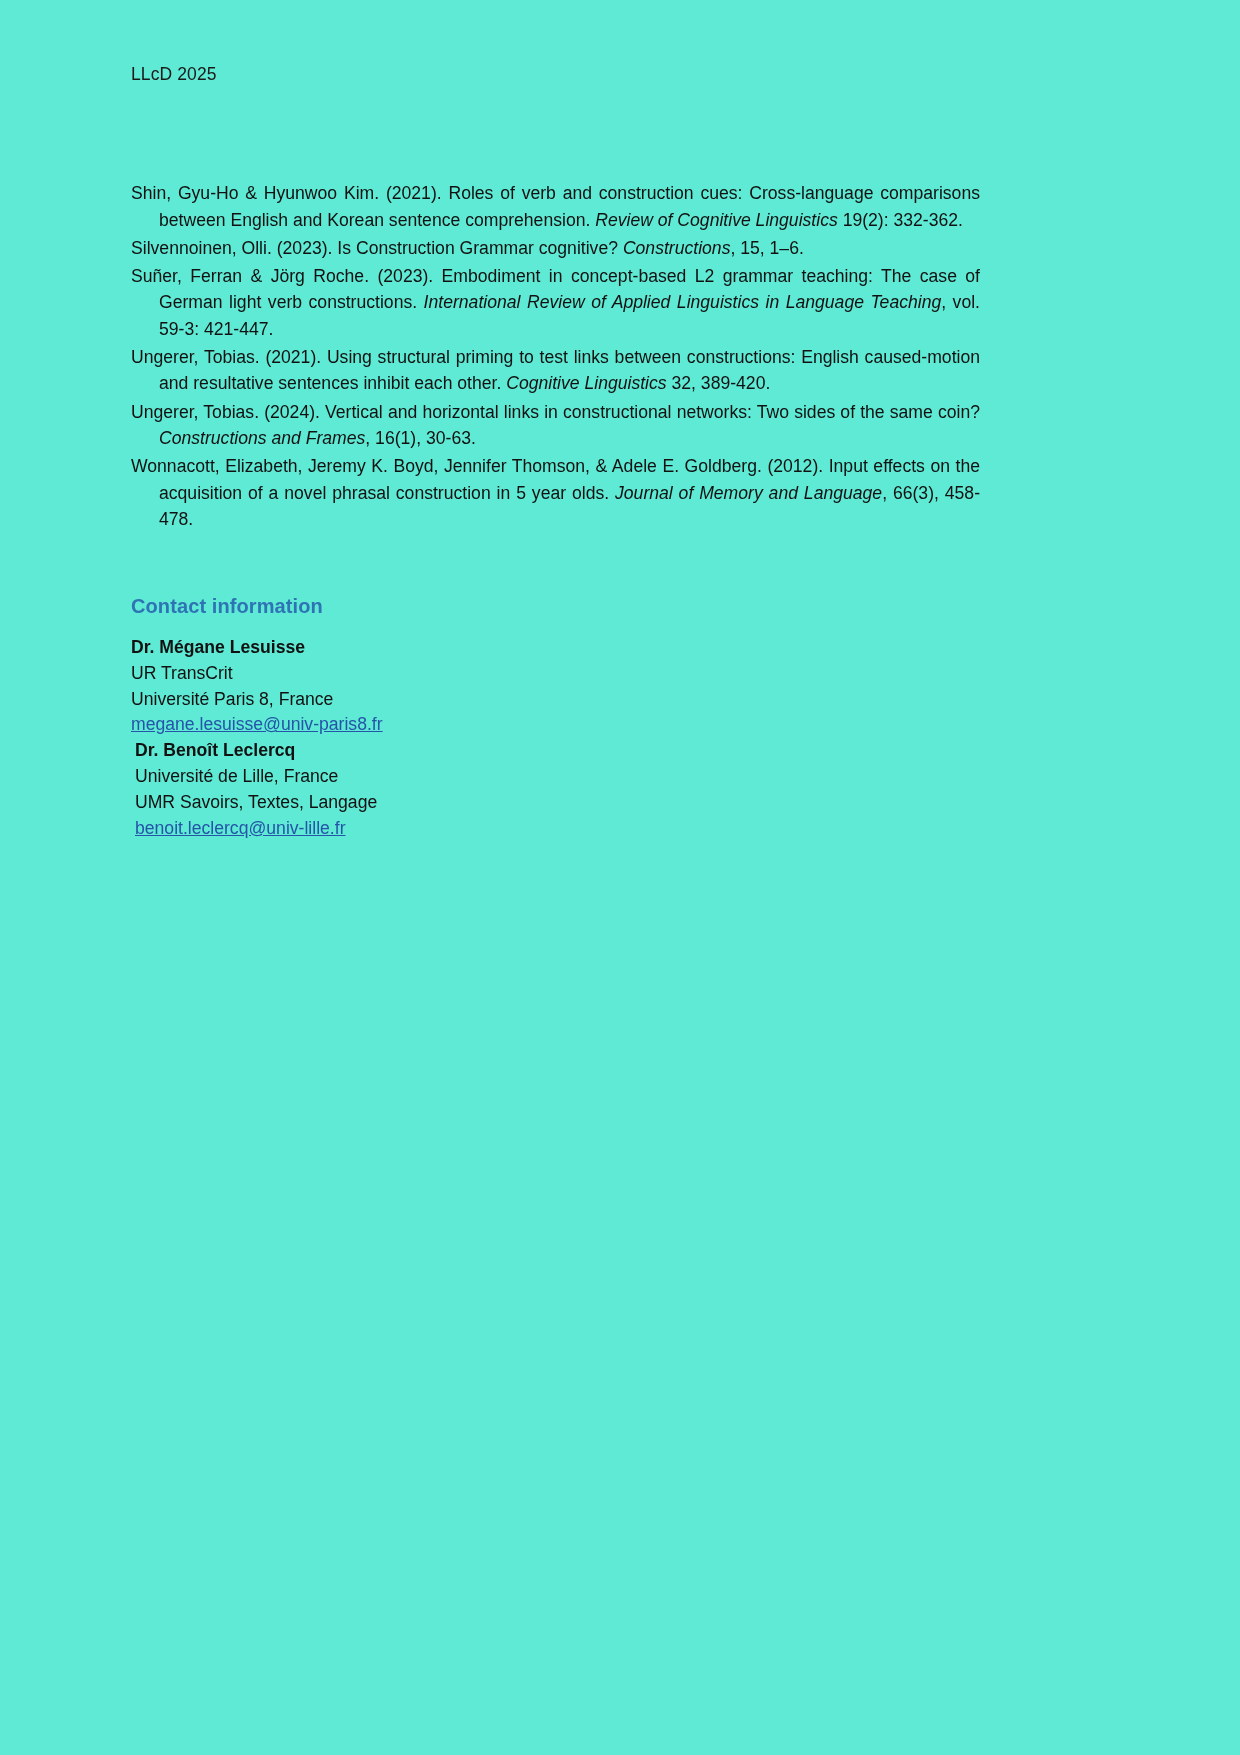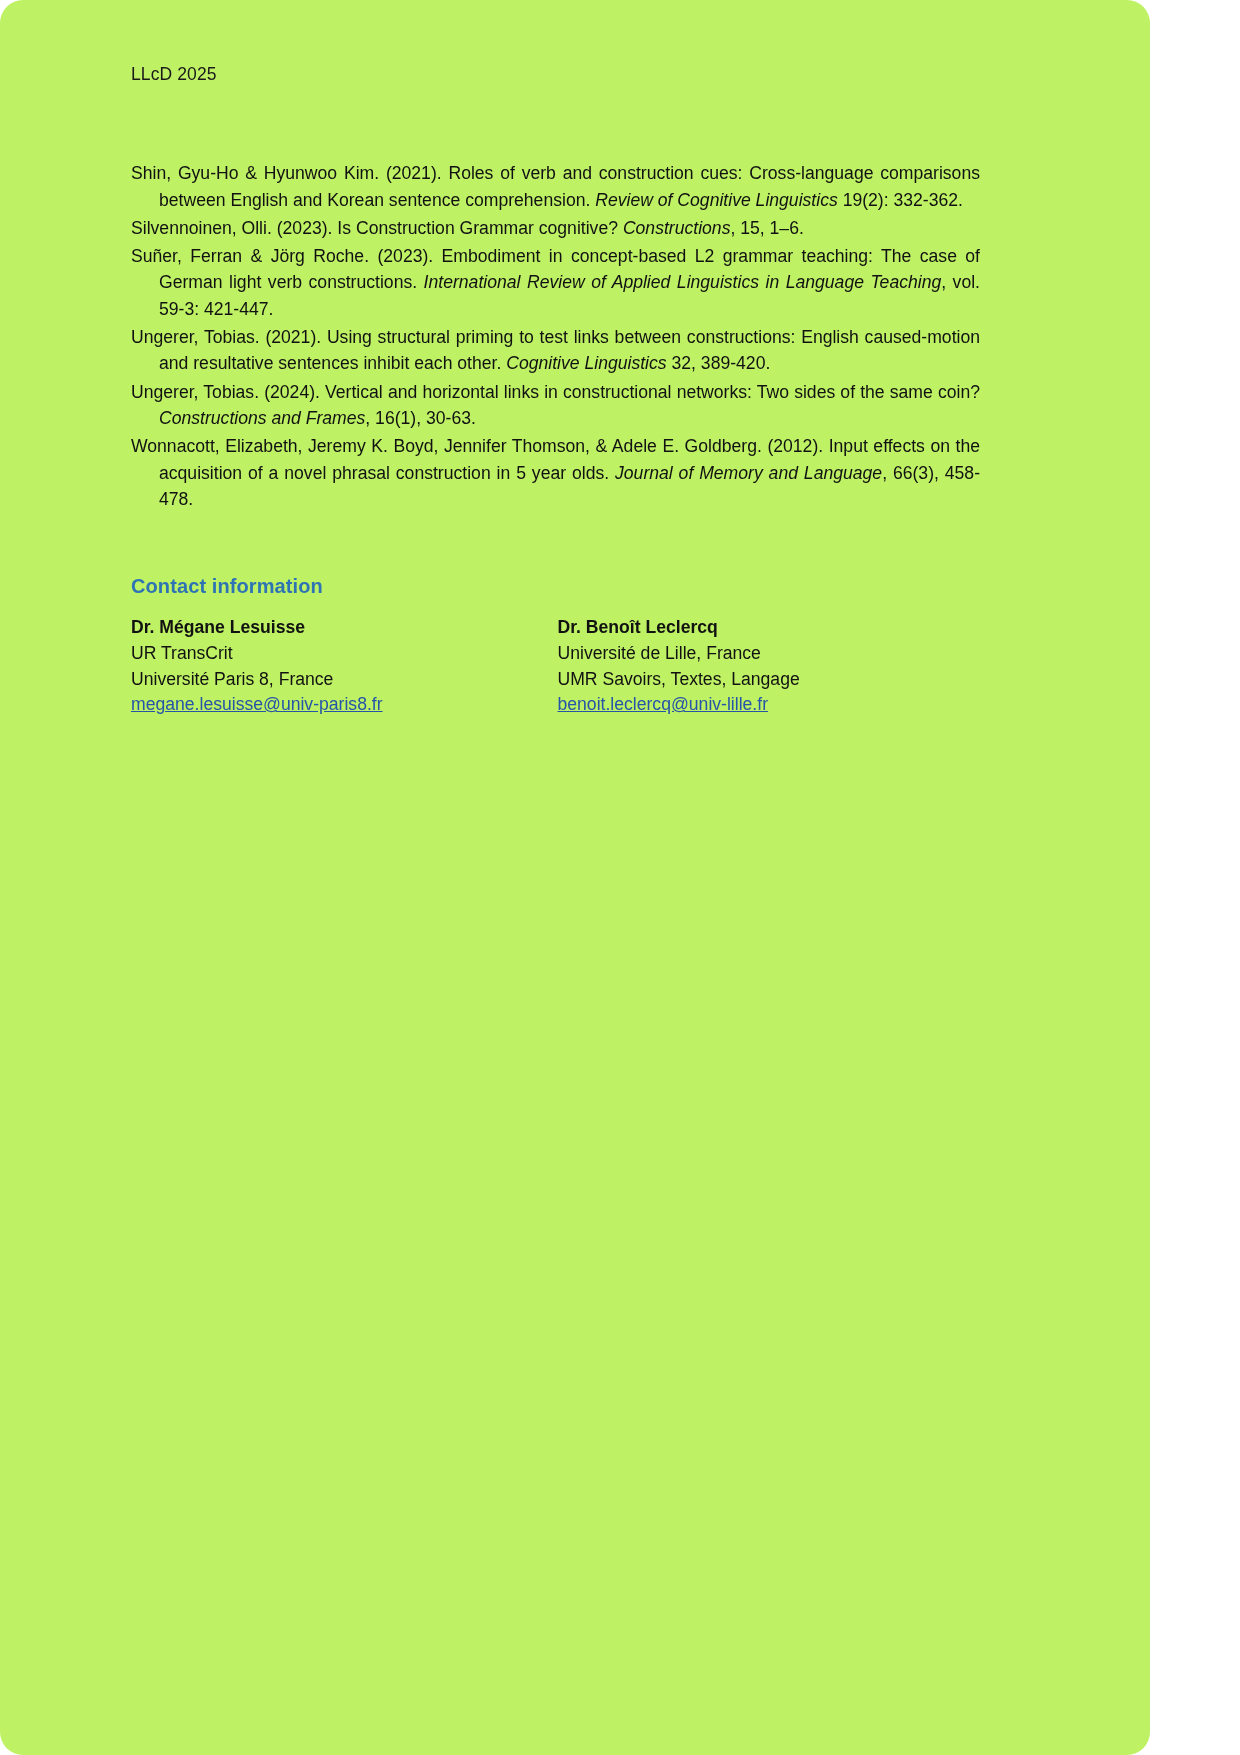--- a/index.html
+++ b/index.html
@@ -2,39 +2,38 @@
 <html><head>
 <meta charset="utf-8">
 <style>
   html, body {
     margin: 0;
     padding: 0;
     background: #ffffff;
   }
   .page {
     position: relative;
-    width: 1150px;
+    width: 1240px;
     height: 1755px;
-    background: #bef264;
+    background: #5eead4;
     font-family: "Liberation Sans", sans-serif;
     color: #000000;
     box-sizing: border-box;
-    border-radius: 23px;
   }
   .header {
     position: absolute;
     top: 64px;
     left: 131px;
     font-size: 17.5px;
     color: #1a1a1a;
     letter-spacing: 0.1px;
   }
   .content {
     position: absolute;
-    top: 160px;
+    top: 180px;
     left: 131px;
     width: 849px;
   }
   .ref-list {
     margin: 0;
     padding: 0;
     list-style: none;
   }
   .ref {
     font-size: 17.6px;
@@ -55,20 +54,21 @@
   .contact-heading {
     margin-top: 62px;
     font-size: 20px;
     font-weight: bold;
     color: #2e74b5;
     letter-spacing: 0.1px;
   }
   .contacts {
     margin-top: 17px;
     display: flex;
+    flex-direction: column;
   }
   .contact-col {
     width: 50%;
     font-size: 17.6px;
     line-height: 1.47;
     color: #111111;
   }
   .contact-col.right {
     padding-left: 4px;
   }

